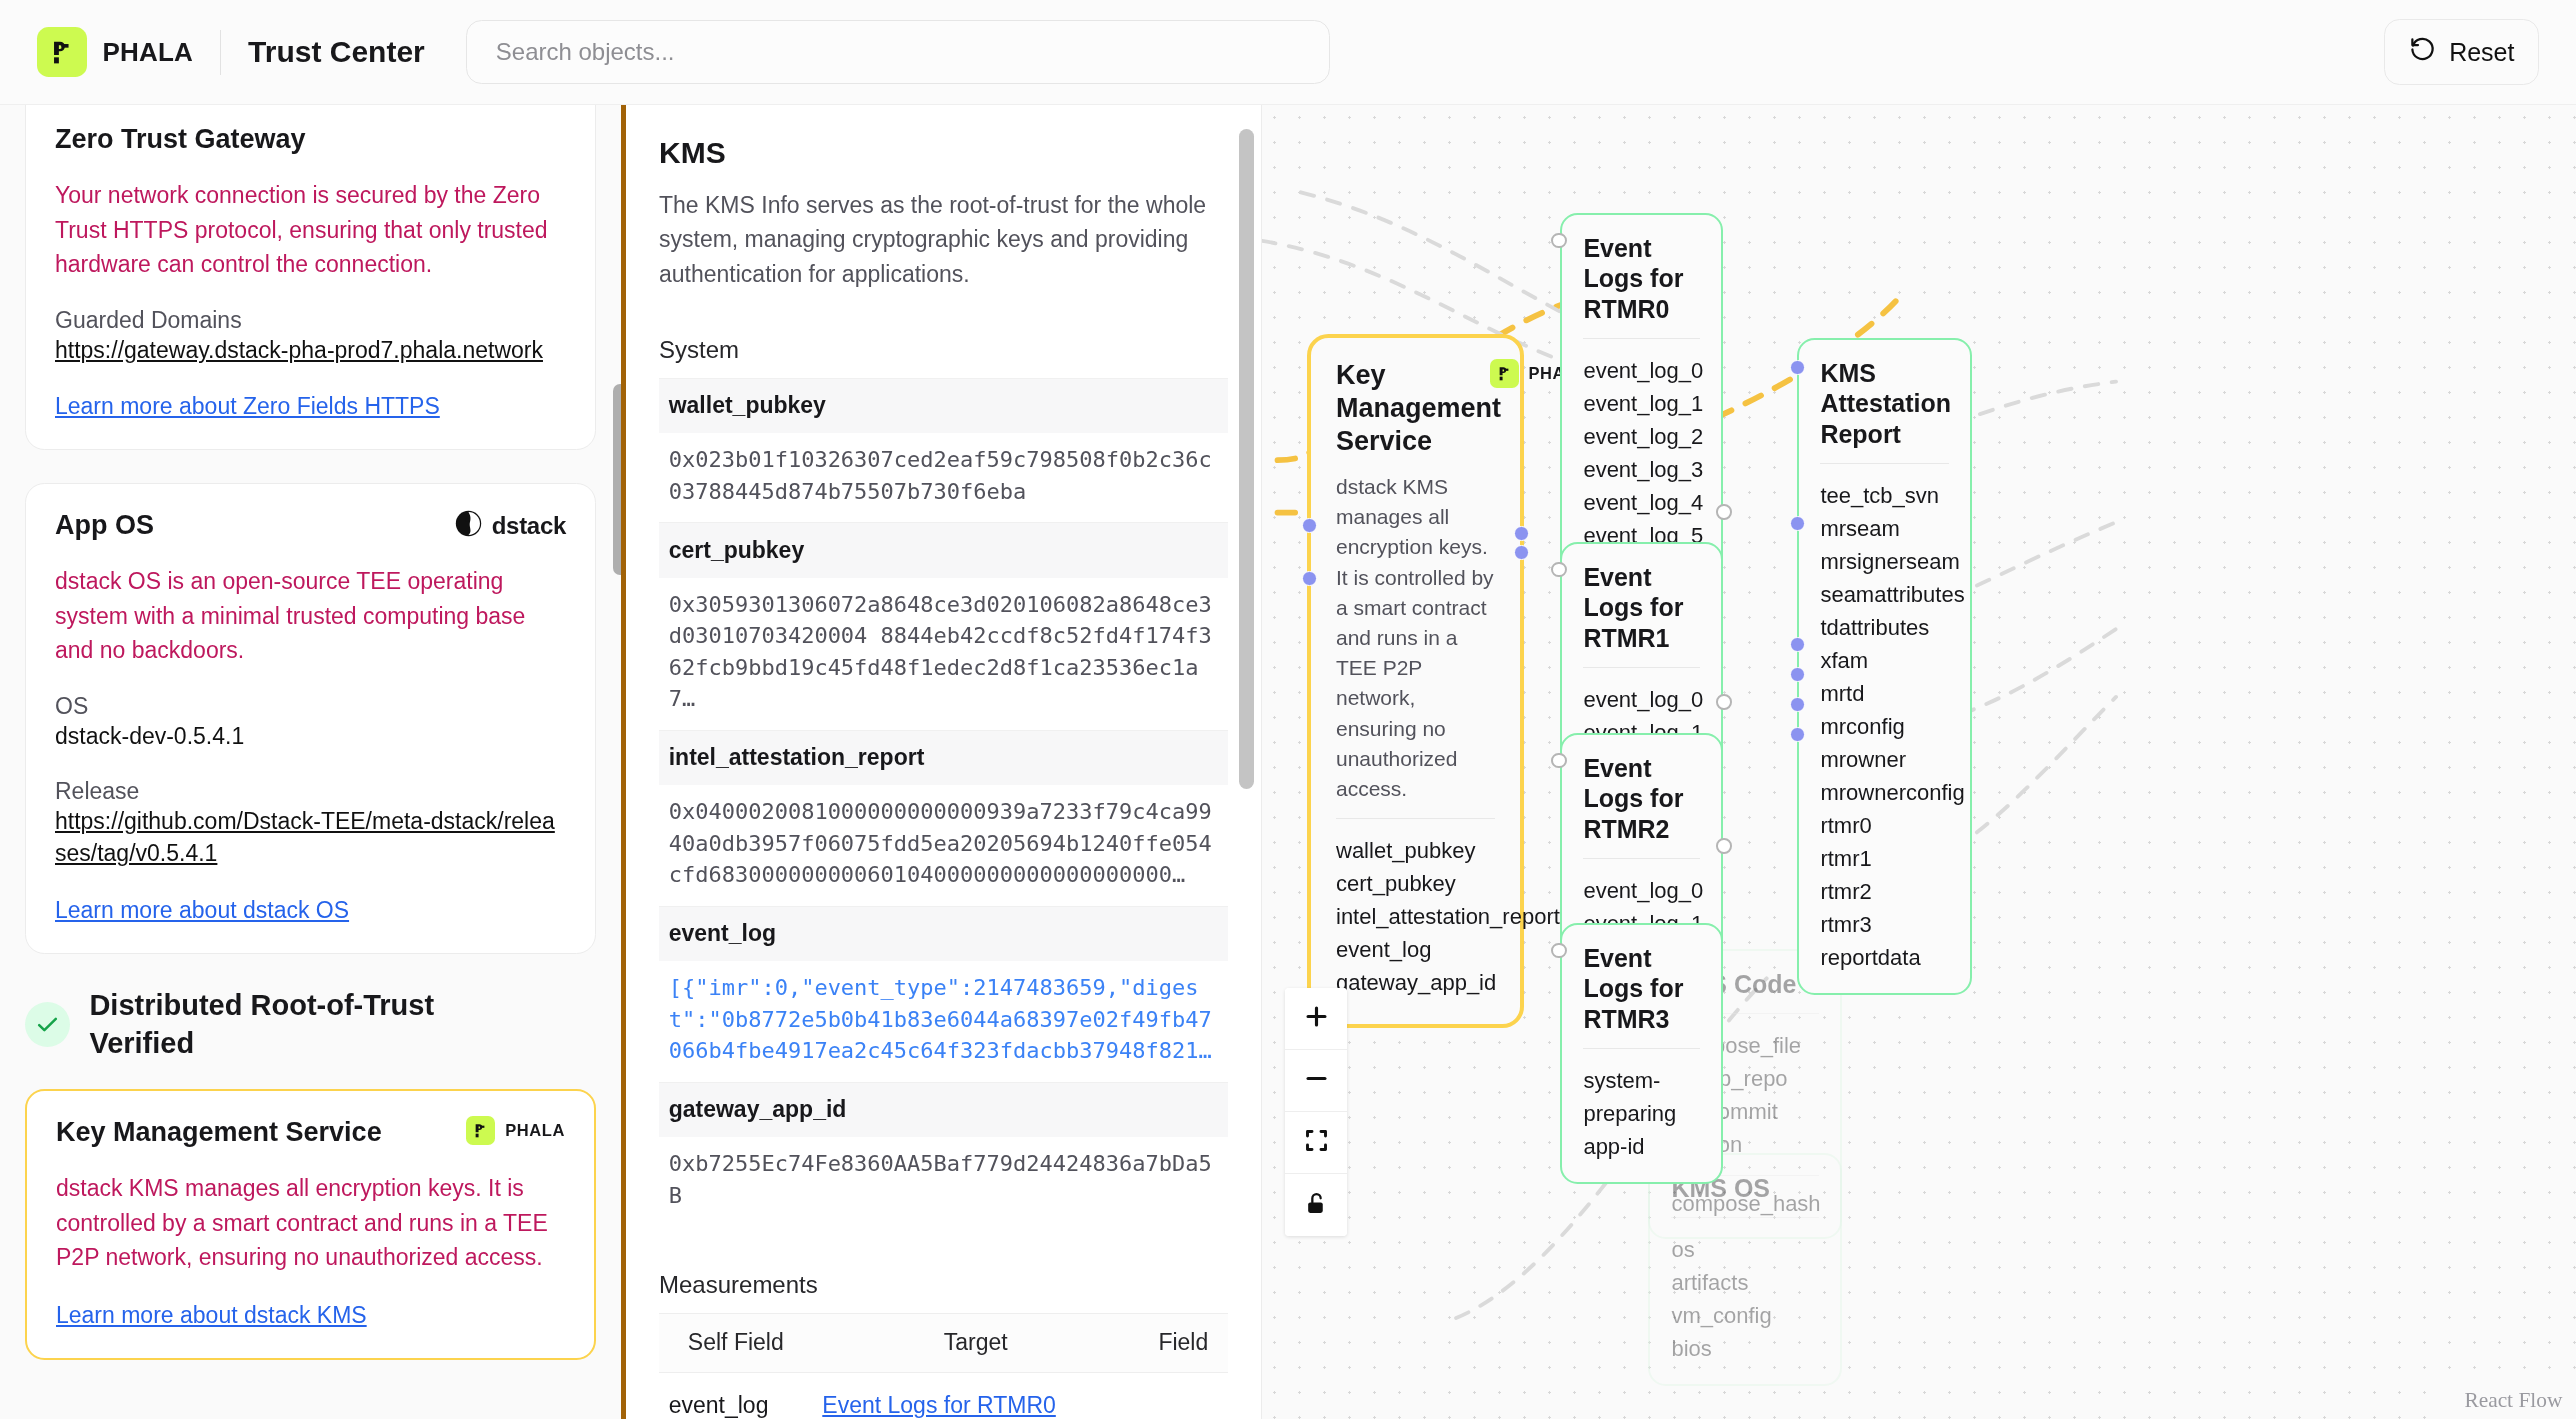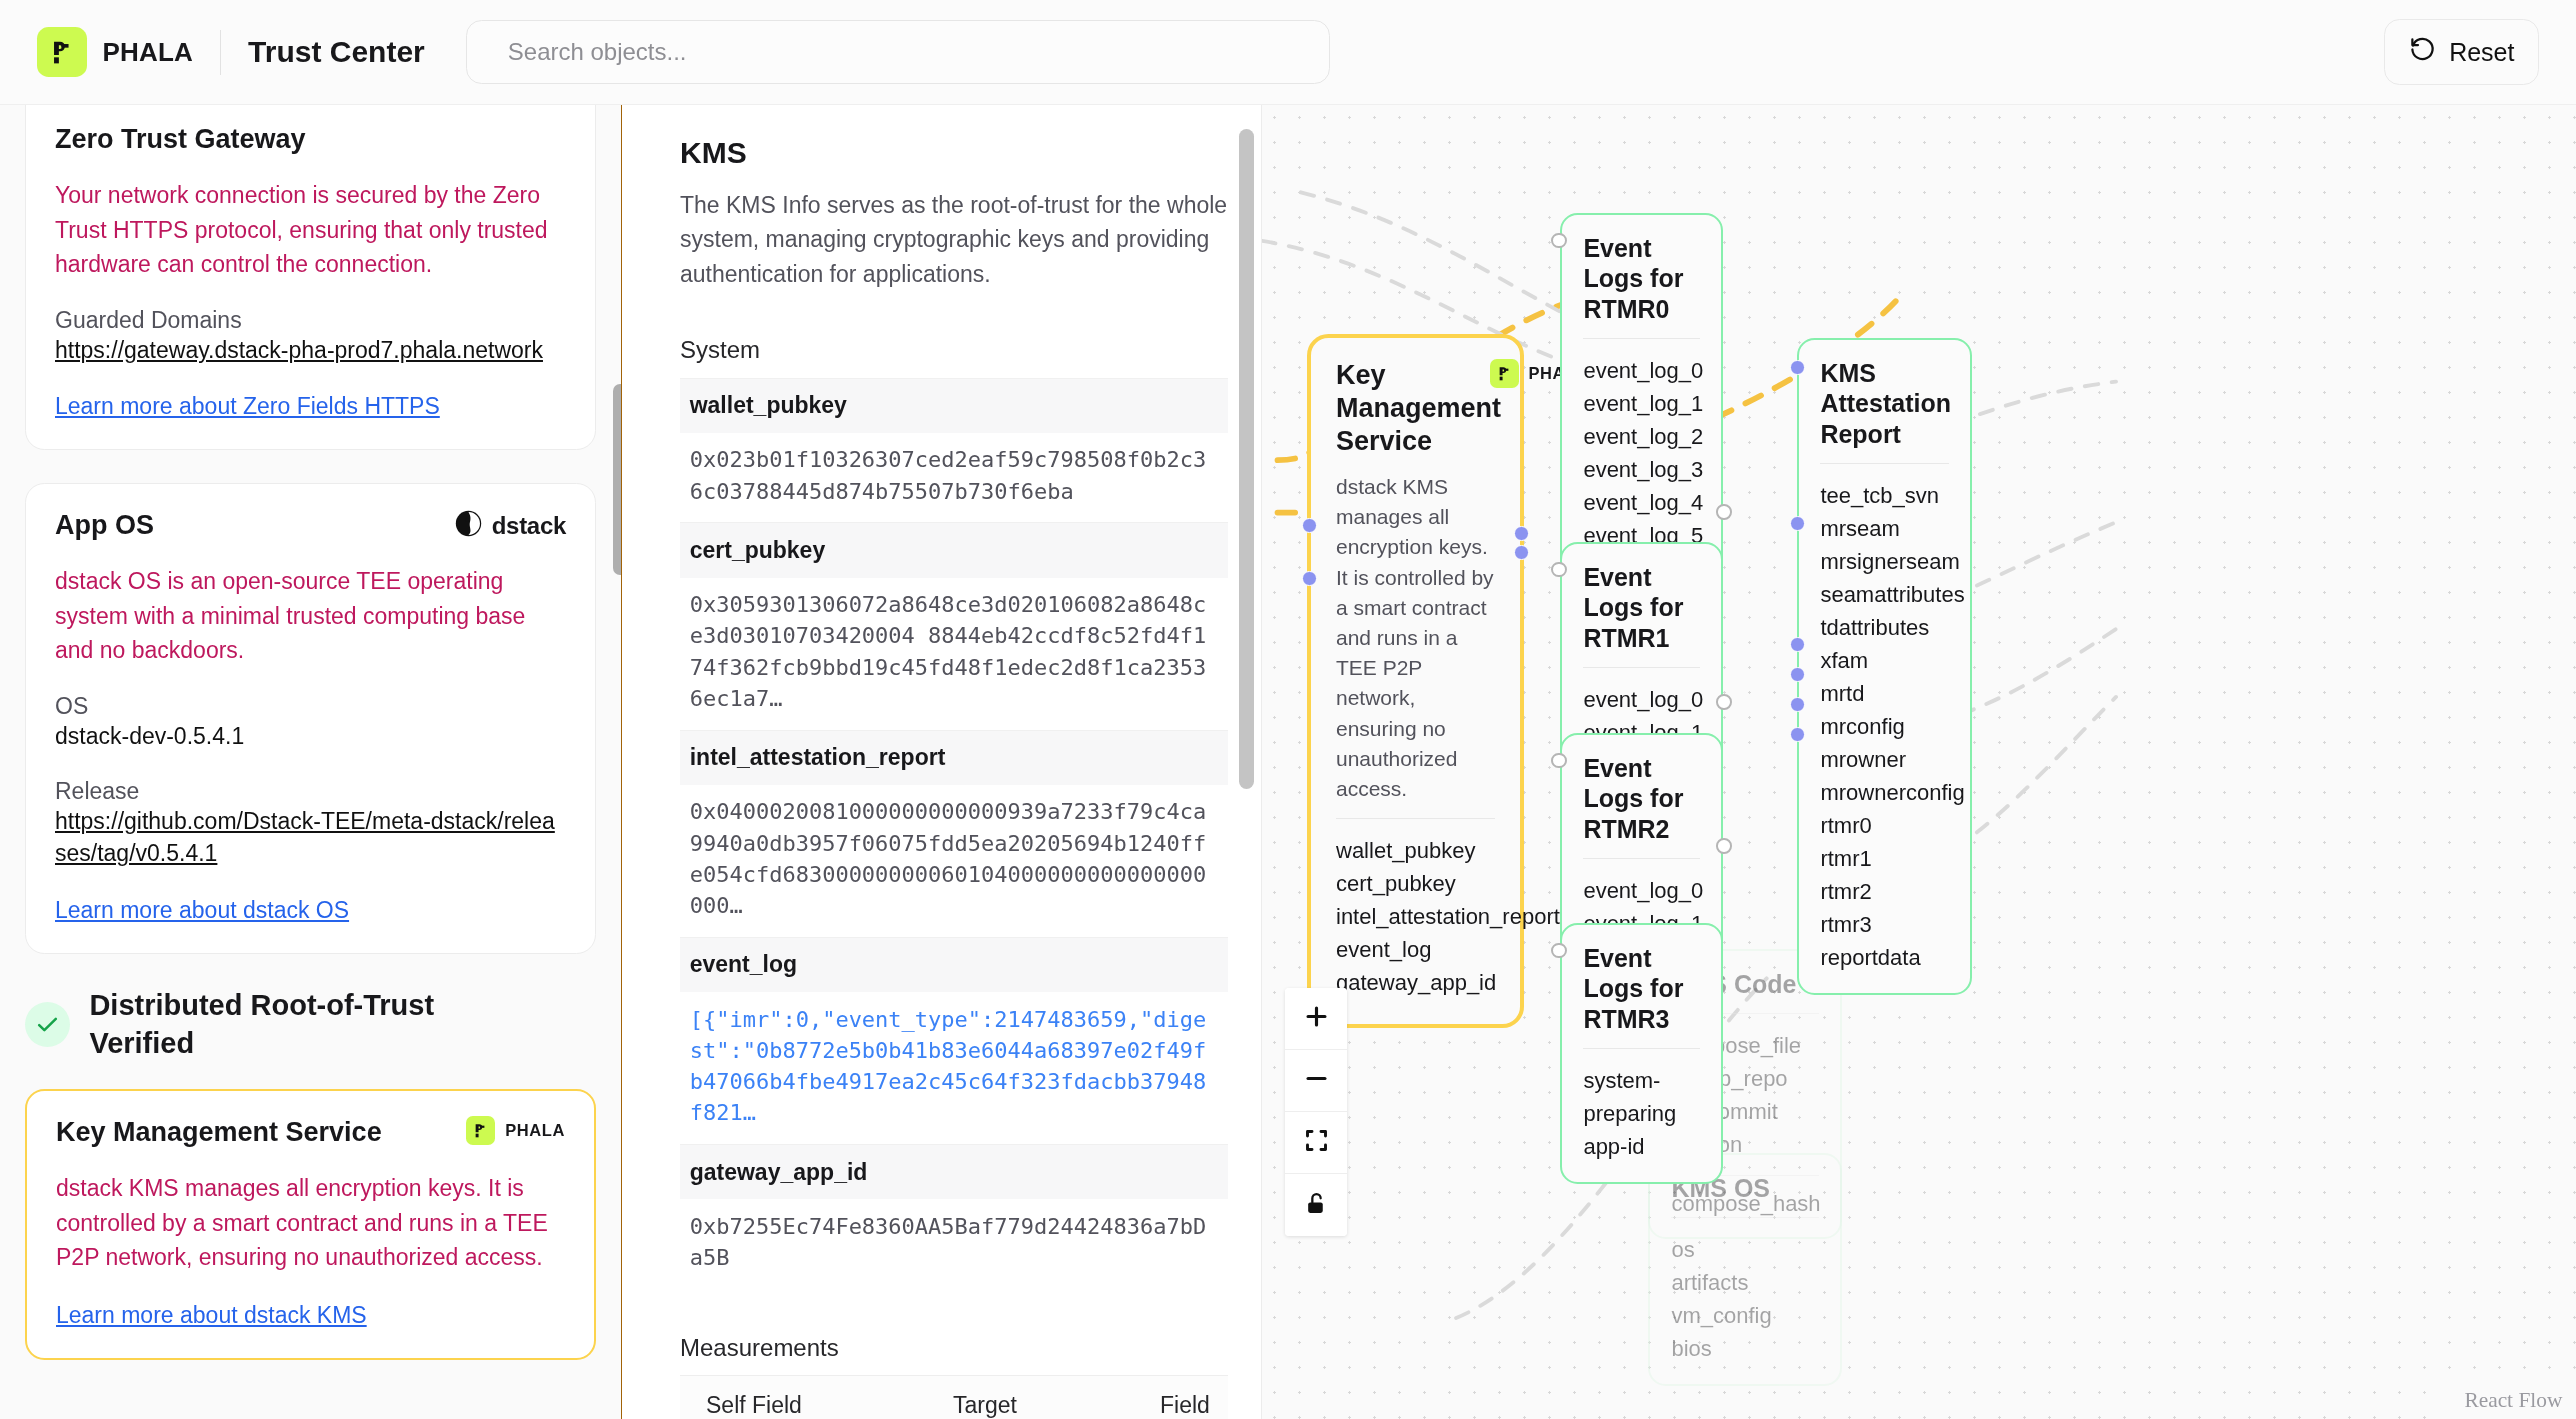--- a/index.html
+++ b/index.html
@@ -11,21 +11,21 @@
     padding:0 37px; gap:0; border-bottom:1px solid #efefef; position:relative; z-index:40;}
   .brand { display:flex; align-items:center; gap:15.5px; }
   .logo-sq { width:50px; height:50px; border-radius:11.6px; background:#cdfa50;
      display:flex; align-items:center; justify-content:center; }
   .logo-sq svg { display:block; }
   .brand-name { font-size:26px; font-weight:700; letter-spacing:0.2px; }
   .vdiv { width:1px; height:45px; background:#e2e2e2; margin:0 27px; }
   .app-title { font-size:30px; font-weight:700; }
   .search-wrap { margin-left:41px; width:864px; }
   .search-input { width:100%; height:64px; border-radius:15.5px; border:1px solid #e6e6e6;
-     background:#fcfcfc; font-size:24px; color:#3f3f46; padding:0 41px;
+     background:#fcfcfc; font-size:24px; color:#3f3f46; padding:0 29px;
      font-family:"Liberation Sans", sans-serif; outline:none; }
   .search-input::placeholder { color:#8e8e93; }
   .reset-btn { margin-left:auto; height:66px; min-width:155px; border-radius:15.5px;
      border:1px solid #e9e9e9; background:#fbfbfb; display:flex; align-items:center;
      justify-content:center; gap:13.6px; font-size:25px; cursor:pointer; color:#111; }
 
   
   .body-row { display:flex; height:1314px; width:2576px; }
 
   
@@ -52,22 +52,22 @@
   .phala-badge .sq { width:29px; height:29px; border-radius:6.8px; background:#cdfa50;
      display:flex; align-items:center; justify-content:center; }
   .phala-badge .txt { font-size:16.5px; font-weight:700; letter-spacing:0.6px; }
   .dstack-badge { display:flex; align-items:center; gap:8.7px; }
   .dstack-badge .txt { font-size:24px; font-weight:700; letter-spacing:-0.3px; }
 
   .lp-scroll { position:absolute; right:-5.8px; top:279px; width:13.6px; height:191px;
      background:#aeaeae; border-radius:7.8px; }
 
   
-  .mid-panel { width:641px; flex:0 0 641px; background:#fff; border-left:1px solid #a16207;
-     border-right:1px solid #ececec; position:relative; overflow:hidden;padding-left:25px; }
+  .mid-panel { width:641px; flex:0 0 641px; background:#fff; border-left:5px solid #a16207;
+     border-right:1px solid #ececec; position:relative; overflow:hidden; }
   .mid-inner { padding:31px 33px 0; }
   .mid-title { font-size:30px; font-weight:700; }
   .mid-desc { font-size:23px; color:#52525b; line-height:1.5; margin-top:17.5px; }
   .mid-sub { font-size:24px; color:#27272a; margin:45px 0 13.6px; }
   .kv { border-top:1px solid #f0f0f0; }
   .kv-key { background:#f7f7f8; font-size:23px; font-weight:700; padding:13.6px 9.7px; }
   .kv-val { font-family:"DejaVu Sans Mono", monospace; font-size:22px; color:#52525b;
      padding:11.6px 9.7px 15.5px; line-height:1.42; word-break:break-all; }
   .kv-val.blue { color:#3b82f6; }
   .mtable { width:100%; border-collapse:collapse; font-size:23px; }

